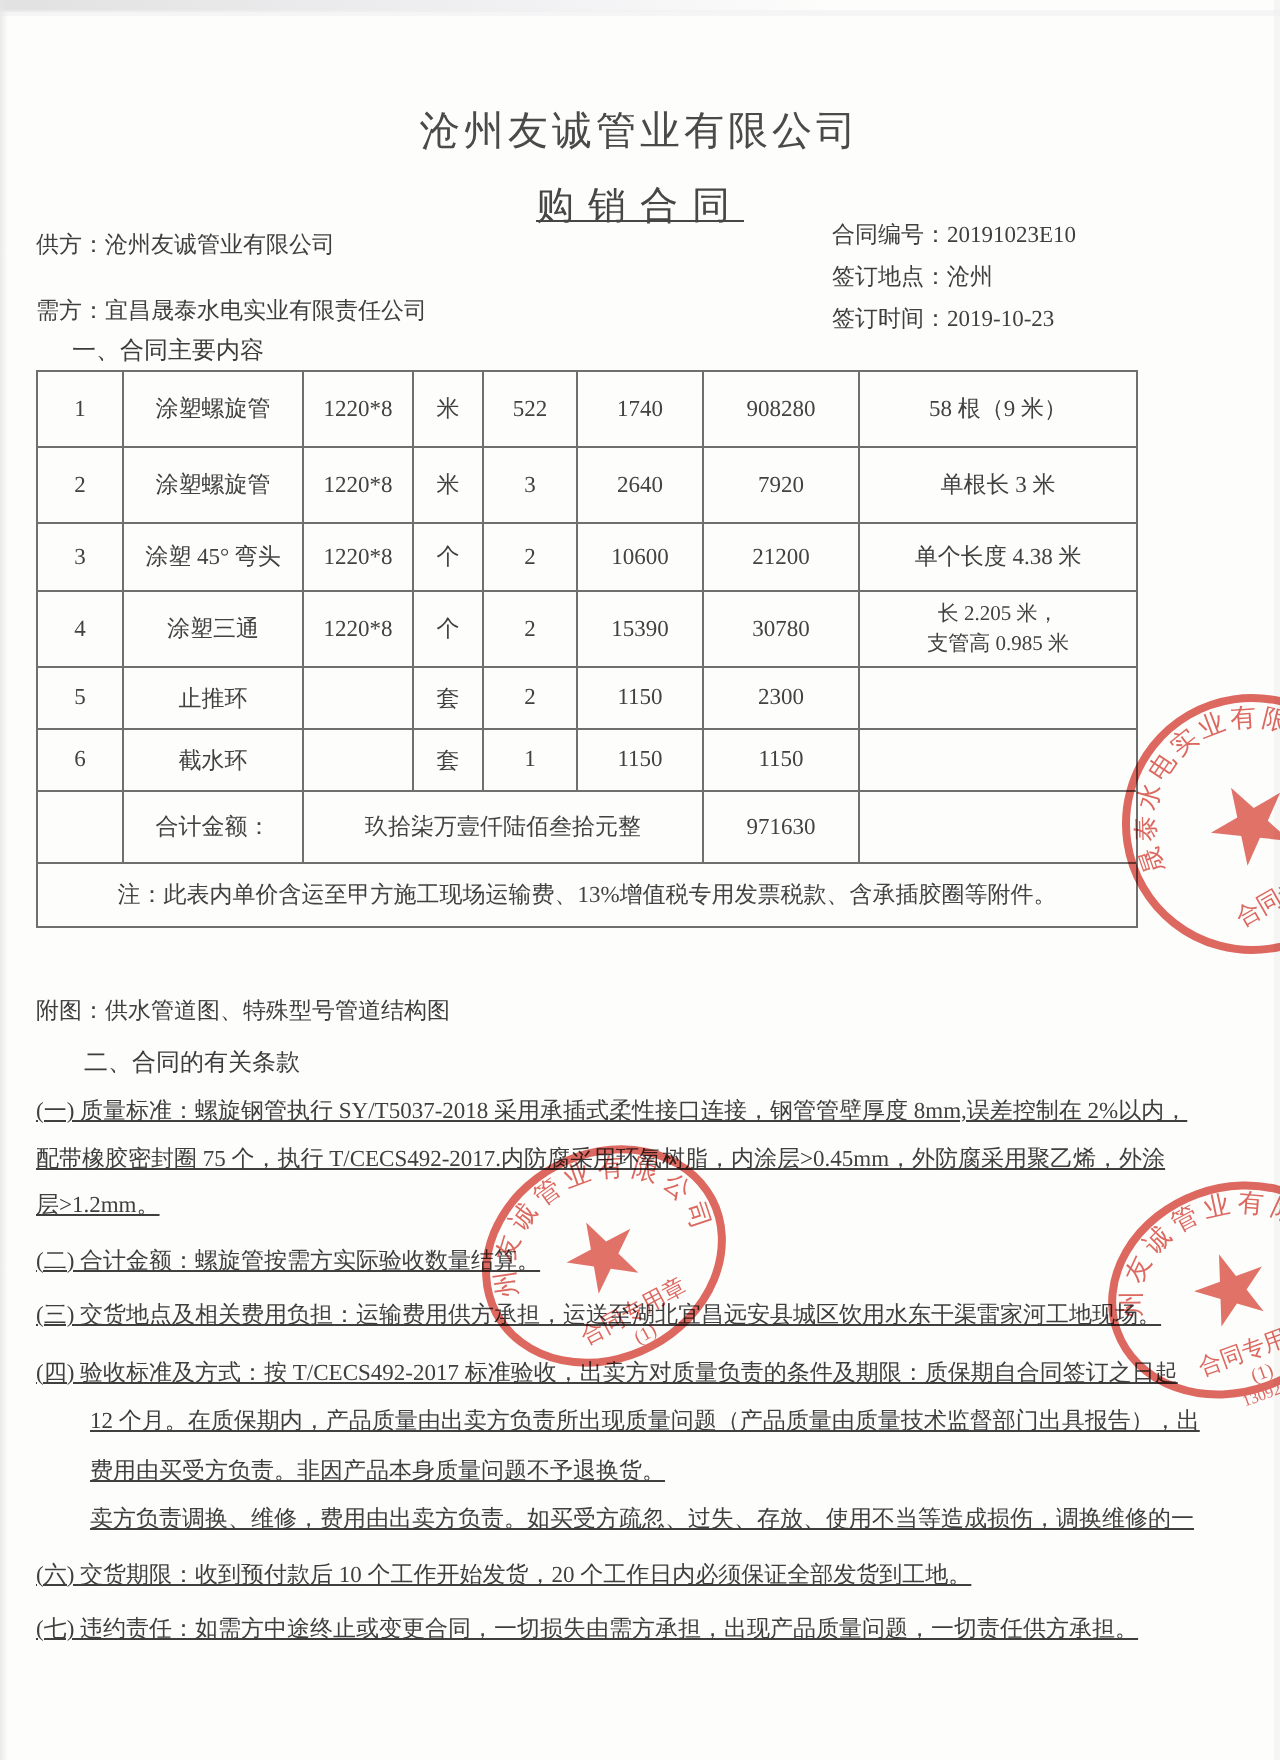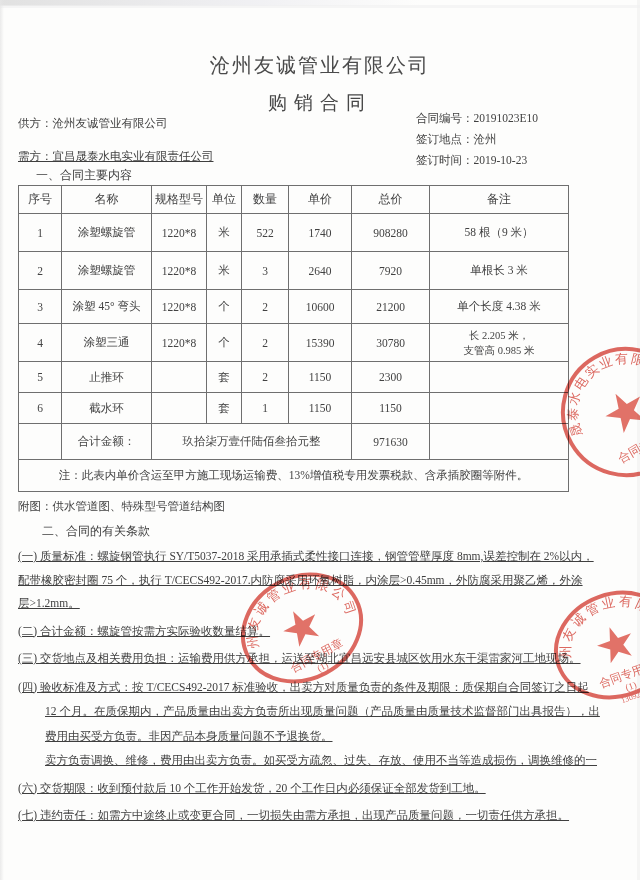--- a/index.html
+++ b/index.html
@@ -12,21 +12,21 @@
   .edge-top{position:absolute;left:0;top:0;width:420px;height:6px;
     background:linear-gradient(to right,#d8d8d8,#ececf0 60%,rgba(250,250,250,0));opacity:.75;}
   .edge-top2{position:absolute;left:0;top:5px;width:640px;height:3px;background:#f0f0f0;opacity:.6;}
   .edge-left{position:absolute;left:0;top:0;width:4px;height:880px;
     background:linear-gradient(to right,#e6e6e6,rgba(250,250,250,0));opacity:.8;}
   .edge-right{position:absolute;right:0;top:0;width:3px;height:880px;background:#f1f1f1;opacity:.7;}
 
   .abs{position:absolute;}
   .center{width:100%;text-align:center;}
   .title{top:52px;font-size:20px;letter-spacing:2px;color:#4a4a4a;}
-  .subtitle{top:90px;font-size:19px;letter-spacing:7px;color:#474747;}
+  .subtitle{top:90px;font-size:19px;letter-spacing:7px;color:#474747;text-decoration:underline;}
   .line{font-size:11.5px;line-height:15px;white-space:nowrap;}
   .meta-right{left:416px;font-size:11.5px;}
   .sec-heading{font-size:12px;color:#3c3c3c;margin-left:18px;}
 
   table.items{
     position:absolute;left:18px;top:185px;width:550px;
     border-collapse:collapse;table-layout:fixed;
     font-size:11.5px;color:#424242;
   }
   table.items td,table.items th{
@@ -61,49 +61,39 @@
 <div class="page">
   <div class="edge-top"></div>
   <div class="edge-top2"></div>
   <div class="edge-left"></div>
   <div class="edge-right"></div>
 
   <div class="abs center title">沧州友诚管业有限公司</div>
   <div class="abs center subtitle">购销合同</div>
 
   <div class="abs line" style="left:18px;top:116px;">供方：沧州友诚管业有限公司</div>
-  <div class="abs line" style="left:18px;top:149px;text-decoration:underline;">需方：宜昌晟泰水电实业有限责任公司</div>
+  <div class="abs line" style="left:18px;top:149px;">需方：宜昌晟泰水电实业有限责任公司</div>
   <div class="abs line meta-right" style="top:111px;">合同编号：20191023E10</div>
   <div class="abs line meta-right" style="top:132px;">签订地点：沧州</div>
   <div class="abs line meta-right" style="top:153px;">签订时间：2019-10-23</div>
 
   <div class="abs sec-heading" style="left:18px;top:167px;">一、合同主要内容</div>
 
   <table class="items">
     <colgroup>
       <col style="width:43px">
         <col style="width:90px">
         <col style="width:55px">
         <col style="width:35px">
       <col style="width:47px">
         <col style="width:63px">
         <col style="width:78px">
         <col style="width:139px">
     </colgroup>
     <tbody>
-      <tr class="hdr">
-        <th>序号</th>
-        <th>名称</th>
-        <th>规格型号</th>
-        <th>单位</th>
-        <th>数量</th>
-        <th>单价</th>
-        <th>总价</th>
-        <th>备注</th>
-      </tr>
       <tr class="r1">
         <td>1</td>
         <td>涂塑螺旋管</td>
         <td>1220*8</td>
         <td>米</td>
         <td>522</td>
         <td>1740</td>
         <td>908280</td>
         <td>58 根（9 米）</td>
       </tr>

